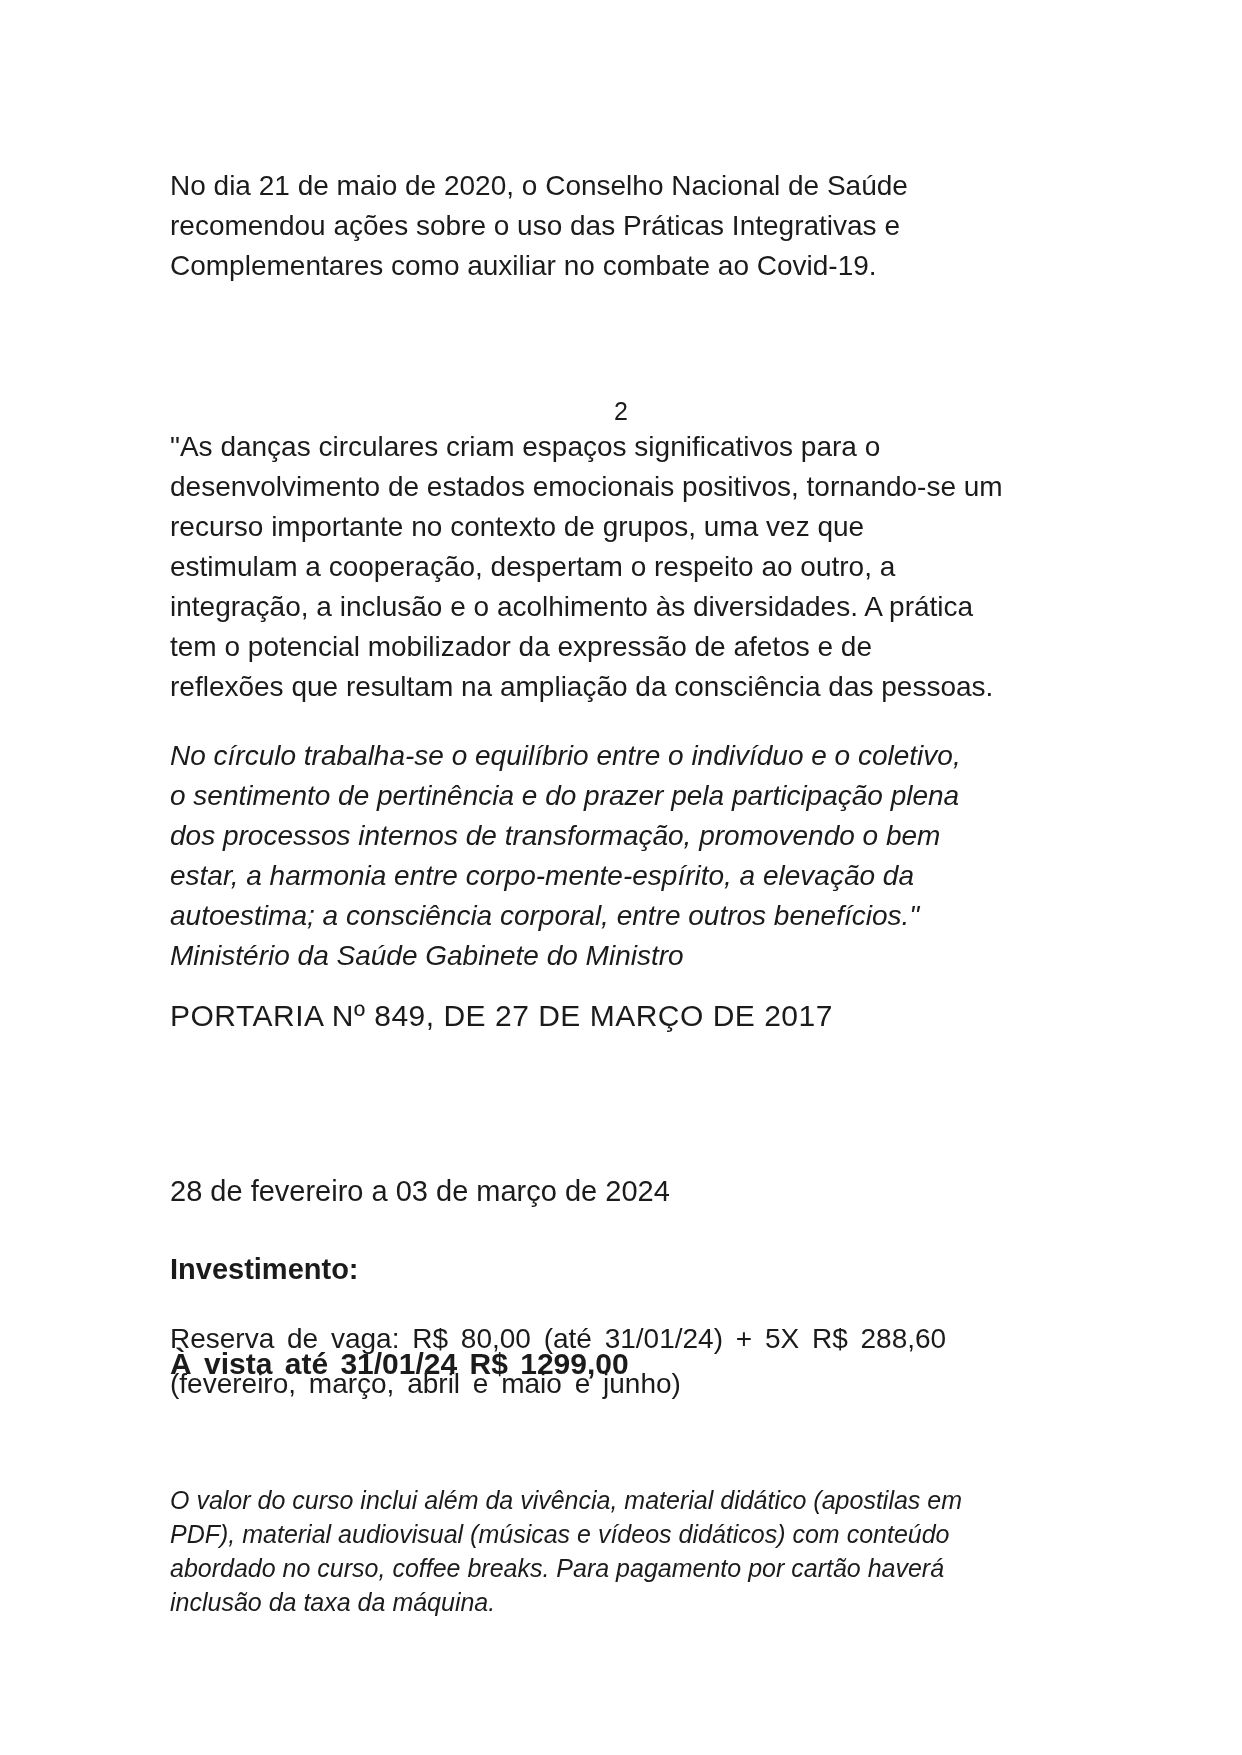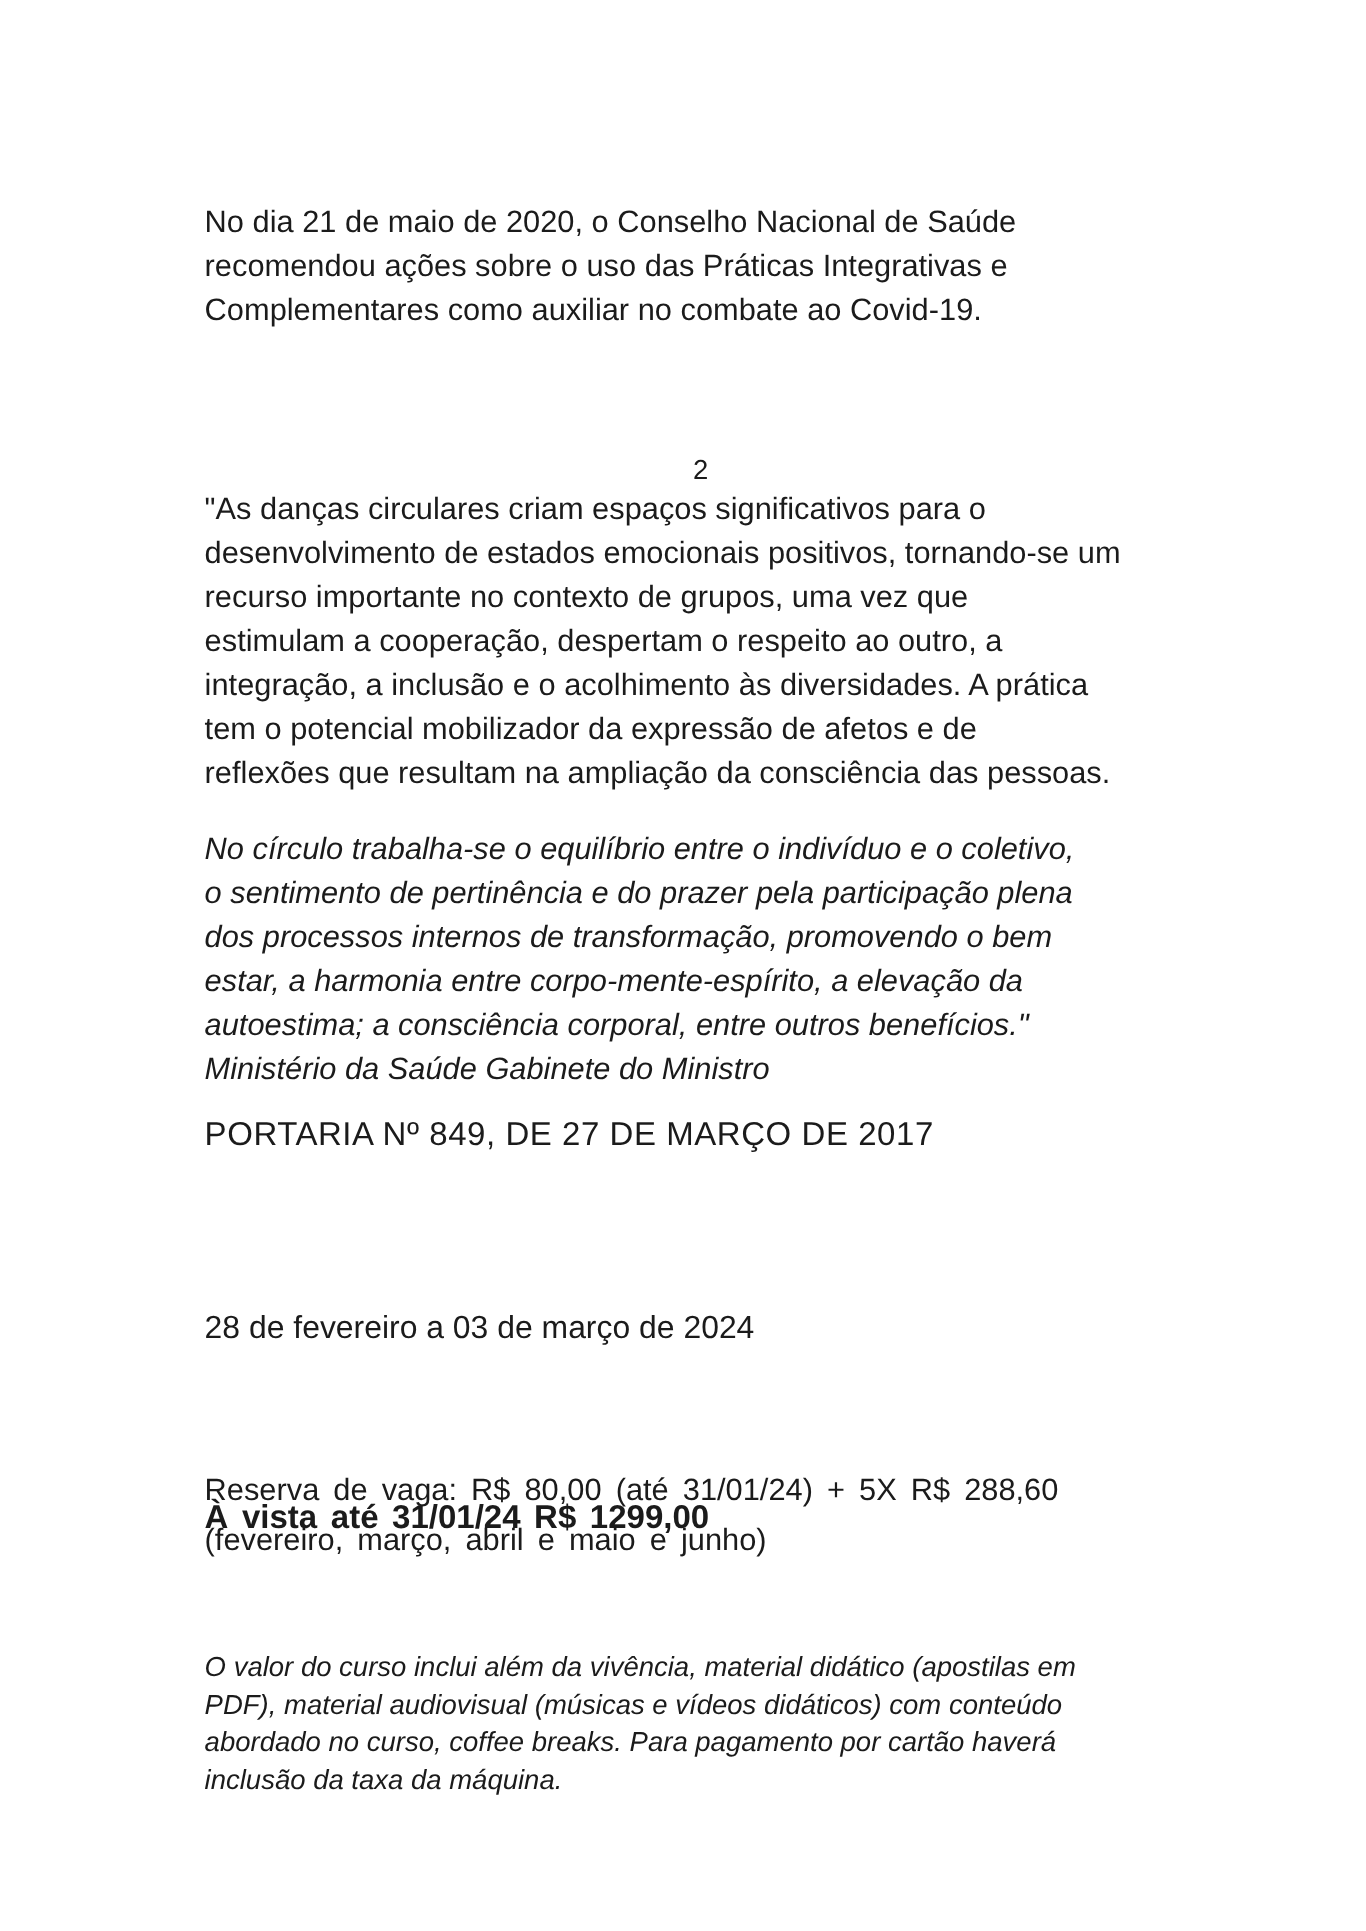--- a/index.html
+++ b/index.html
@@ -9,21 +9,21 @@
     height: 1755px;
     background: #ffffff;
     color: #1b1b1b;
     font-family: "Liberation Sans", sans-serif;
     overflow: hidden;
   }
   .block {
     position: absolute;
     left: 170px;
     width: 910px;
-    margin: 16px;
+    margin: 0;
     white-space: pre-line;
   }
   .intro        { top: 166px;  font-size: 28px; line-height: 40px; }
   .footnote     { top: 396px;  left: 0; width: 1242px; text-align: center;
                   font-size: 25px; line-height: 30px; }
   .quote        { top: 427px;  font-size: 28px; line-height: 40px; }
   .circle       { top: 736px;  font-size: 28px; line-height: 40px; font-style: italic; }
   .portaria     { top: 996px;  font-size: 30px; line-height: 40px; letter-spacing: 0.5px; }
   .date-label   { top: 1104px; font-size: 29px; line-height: 40px; font-weight: bold; }
   .date-value   { top: 1171px; font-size: 29px; line-height: 40px; }
@@ -56,20 +56,21 @@
 dos processos internos de transformação, promovendo o bem
 estar, a harmonia entre corpo-mente-espírito, a elevação da
 autoestima; a consciência corporal, entre outros benefícios."
 Ministério da Saúde Gabinete do Ministro</p>
 
   <p class="block portaria">PORTARIA Nº 849, DE 27 DE MARÇO DE 2017</p>
 
 
   <p class="block date-value">28 de fevereiro a 03 de março de 2024</p>
 
+  <p class="block invest-label">Investimento:</p>
 
   <p class="block invest-text">Reserva de vaga: R$ 80,00 (até 31/01/24) + 5X R$ 288,60
 (fevereiro, março, abril e maio e junho)</p>
 
   <p class="block cash">À vista até 31/01/24 R$ 1299,00</p>
 
   <p class="block fineprint">O valor do curso inclui além da vivência, material didático (apostilas em
 PDF), material audiovisual (músicas e vídeos didáticos) com conteúdo
 abordado no curso, coffee breaks. Para pagamento por cartão haverá
 inclusão da taxa da máquina.</p>

